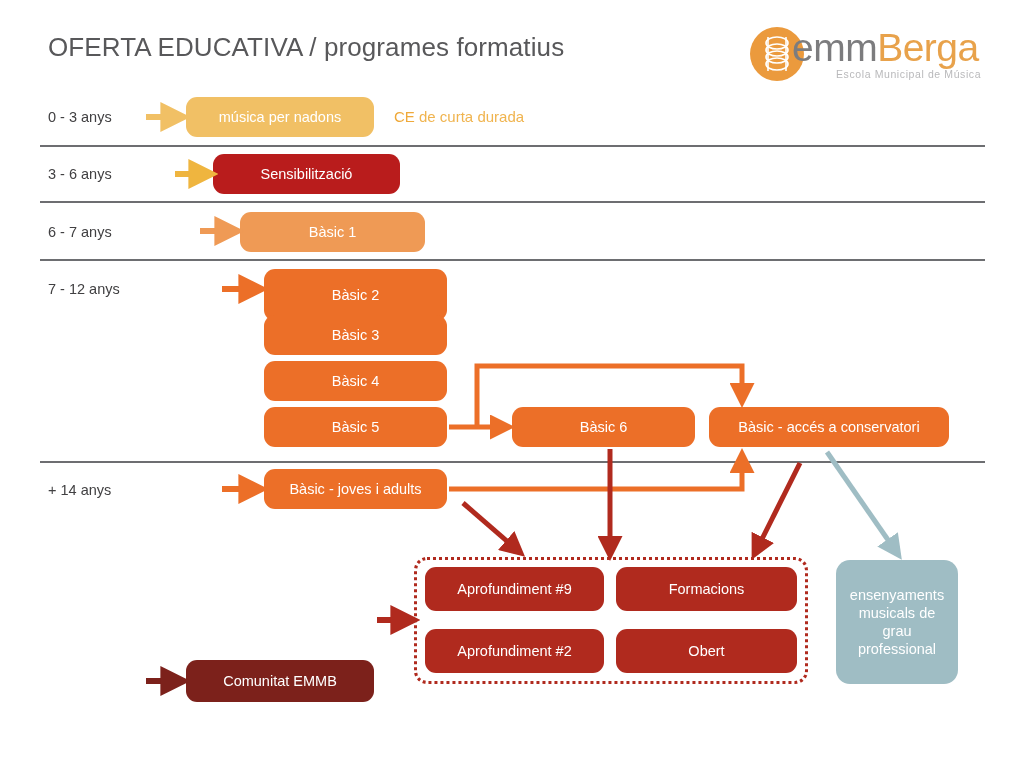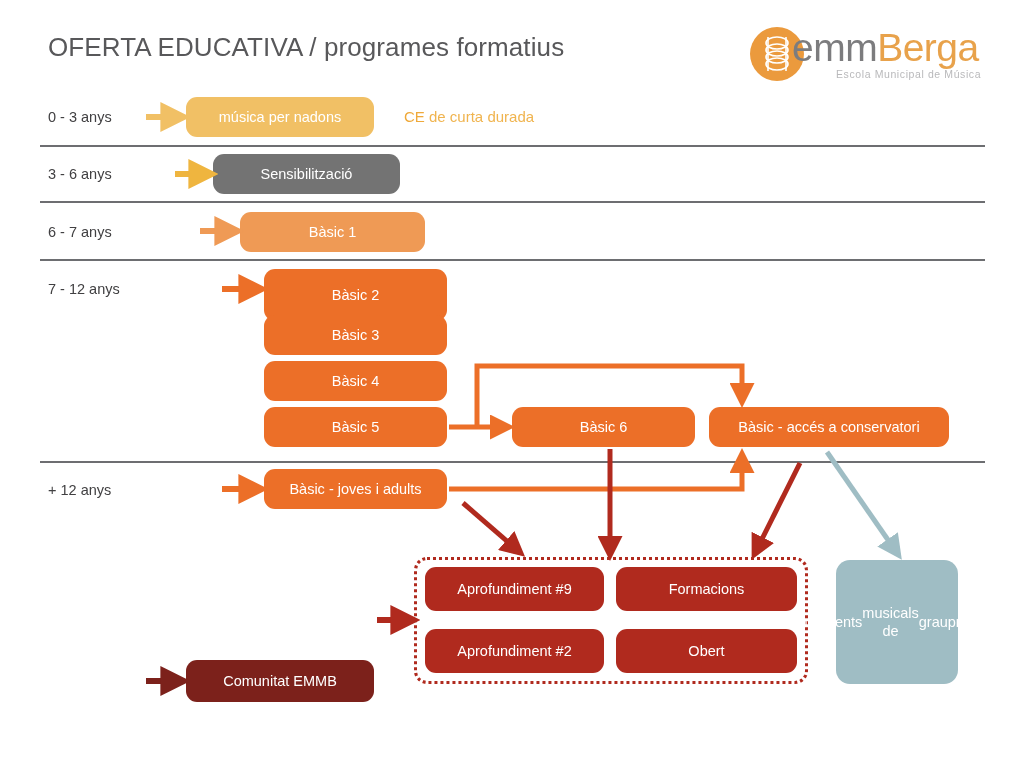--- a/index.html
+++ b/index.html
@@ -44,21 +44,21 @@
     position: absolute; font-size: 14.5px; color: #414042; white-space: nowrap;
   }
 
   
   .box {
     position: absolute; display: flex; align-items: center; justify-content: center;
     text-align: center; color: #fff; border-radius: 11px;
     font-size: 14.5px; line-height: 1.25; padding: 12px 10px;
   }
   .box.gold      { background: #f1c065; }
-  .box.gold2     { background: #737373; }
+  .box.gold2     { background: #b91c1c; }
   .box.orange1   { background: #ef9a55; }
   .box.orange2   { background: #ec6f28; }
   .box.red       { background: #b02a1e; }
   .box.maroon    { background: #7c211b; }
   .box.blue      { background: #9fbdc4; border-radius: 14px; }
   .box.blue span { display: block; }
 
   
   .note {
     position: absolute; font-size: 15px; color: #f0b44f; white-space: nowrap;
@@ -101,23 +101,23 @@
 
   <div class="rule" style="top:145px"></div>
   <div class="rule" style="top:201px"></div>
   <div class="rule" style="top:259px"></div>
   <div class="rule" style="top:461px"></div>
 
   <div class="age" style="left:48px; top:109px">0 - 3 anys</div>
   <div class="age" style="left:48px; top:166px">3 - 6 anys</div>
   <div class="age" style="left:48px; top:224px">6 - 7 anys</div>
   <div class="age" style="left:48px; top:281px">7 - 12 anys</div>
-  <div class="age" style="left:48px; top:482px">+ 12 anys</div>
+  <div class="age" style="left:48px; top:482px">+ 14 anys</div>
 
-  <div class="note" style="left:404px; top:108px">
+  <div class="note" style="left:394px; top:108px">
     <b>CE</b>
     <span>de curta durada</span>
   </div>
 
   <div class="box gold" style="left:186px; top:97px;  width:188px; height:40px">música per nadons</div>
 
   <div class="box gold2" style="left:213px; top:154px; width:187px; height:40px">Sensibilització</div>
 
   <div class="box orange1" style="left:240px; top:212px; width:185px; height:40px">Bàsic 1</div>
 
@@ -134,21 +134,21 @@
 
   <div class="box maroon" style="left:186px; top:660px; width:188px; height:42px">Comunitat EMMB</div>
 
   <div class="dotted-group" style="left:414px; top:557px; width:394px; height:127px"></div>
 
   <div class="box red" style="left:425px; top:567px; width:179px; height:44px">Aprofundiment #9</div>
   <div class="box red" style="left:616px; top:567px; width:181px; height:44px">Formacions</div>
   <div class="box red" style="left:425px; top:629px; width:179px; height:44px">Aprofundiment #2</div>
   <div class="box red" style="left:616px; top:629px; width:181px; height:44px">Obert</div>
 
-  <div class="box blue" style="left:836px; top:560px; width:122px; height:124px; flex-direction:row; justify-content:center">
+  <div class="box blue" style="left:836px; top:560px; width:122px; height:124px; flex-direction:column; justify-content:center">
     <span>ensenyaments</span>
     <span>musicals de</span>
     <span>grau</span>
     <span>professional</span>
   </div>
 
   <svg id="wires">
     <defs>
       <marker id="hg" markerWidth="5" markerHeight="5" refX="2.6" refY="2.5" orient="auto">
         <path d="M0,0 L5,2.5 L0,5 z" fill="#f1c065"></path>

